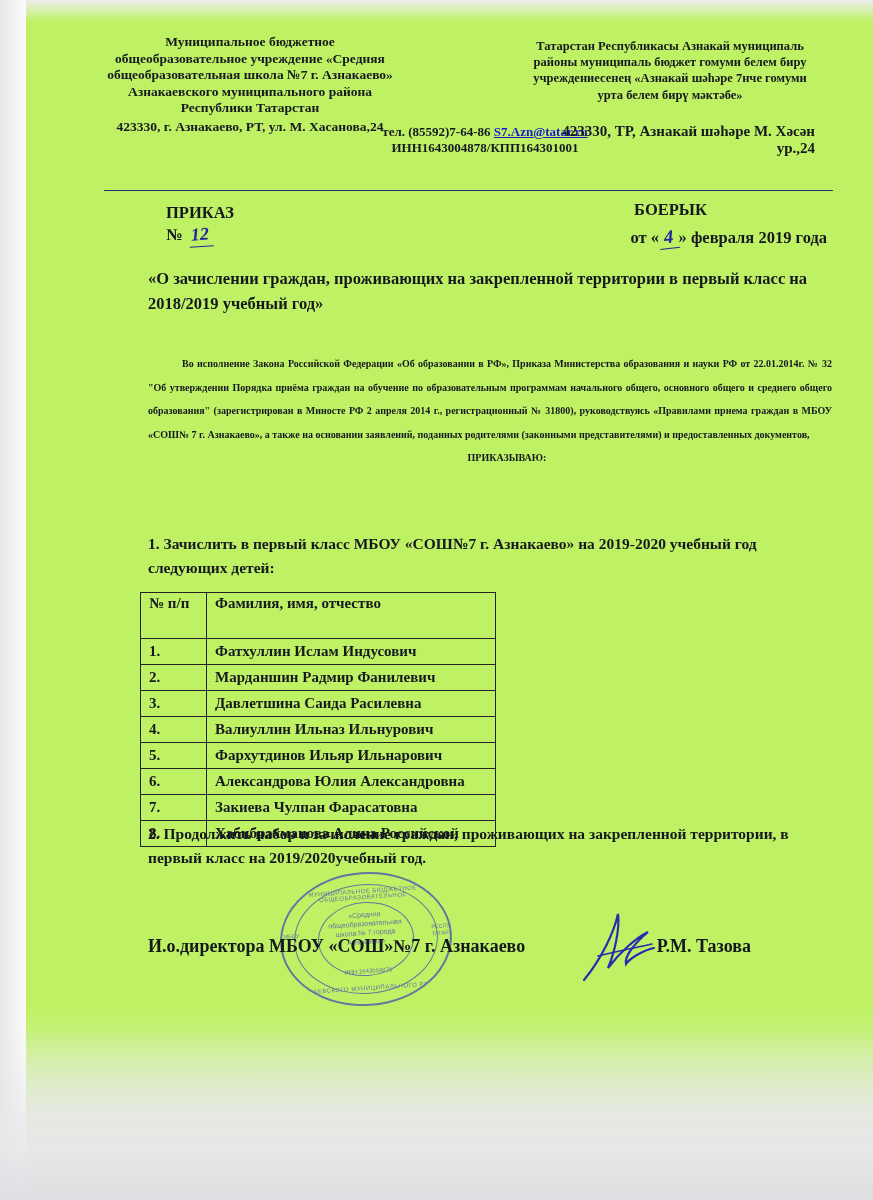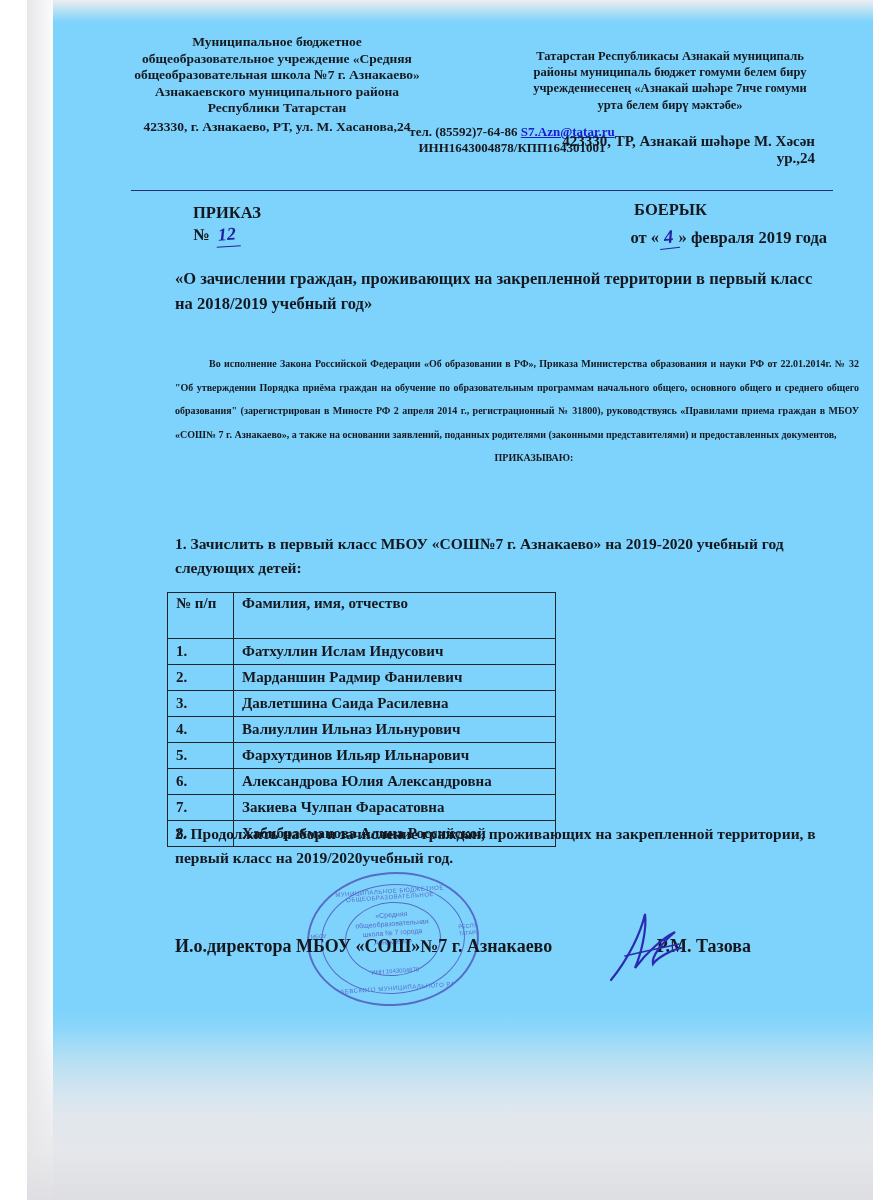--- a/index.html
+++ b/index.html
@@ -11,22 +11,21 @@
     width: 873px;
     height: 1200px;
     position: relative;
     font-family: "Liberation Serif", serif;
     color: #16181f;
     overflow: hidden;
   }
   .page {
     position: absolute;
     inset: 0;
-    background: #7dd3fc;
-    margin-left: 27px;
+    background: #bef264;
   }
   
   .scan-left-edge {
     position: absolute;
     left: 0; top: 0; bottom: 0;
     width: 26px;
     background: linear-gradient(to right, #e7e7ea, #fbfbfc);
   }
   .scan-bottom {
     position: absolute;
@@ -58,21 +57,21 @@
     line-height: 16.6px;
     font-weight: 700;
   }
   .hdr-left .addr {
     font-weight: 700;
     margin-top: 2px;
   }
   .hdr-right {
     position: absolute;
     right: 22px;
-    top: 14px;
+    top: 4px;
     width: 290px;
     text-align: center;
     font-size: 12.5px;
     line-height: 16.2px;
     font-weight: 700;
   }
   .hdr-right .addr2 {
     margin-top: 20px;
     text-align: right;
     font-size: 15px;
@@ -197,21 +196,21 @@
     width: 684px;
     font-size: 15.5px;
     line-height: 23.5px;
     font-weight: 700;
   }
 
   table.pupils {
     position: absolute;
     top: 592px;
     left: 140px;
-    width: 389px;
+    width: 356px;
     border-collapse: collapse;
     font-size: 15px;
     font-weight: 700;
   }
   table.pupils td, table.pupils th {
     border: 1.2px solid #23232a;
     padding: 2px 5px 3px 8px;
     text-align: left;
     font-weight: 700;
     height: 20px;

